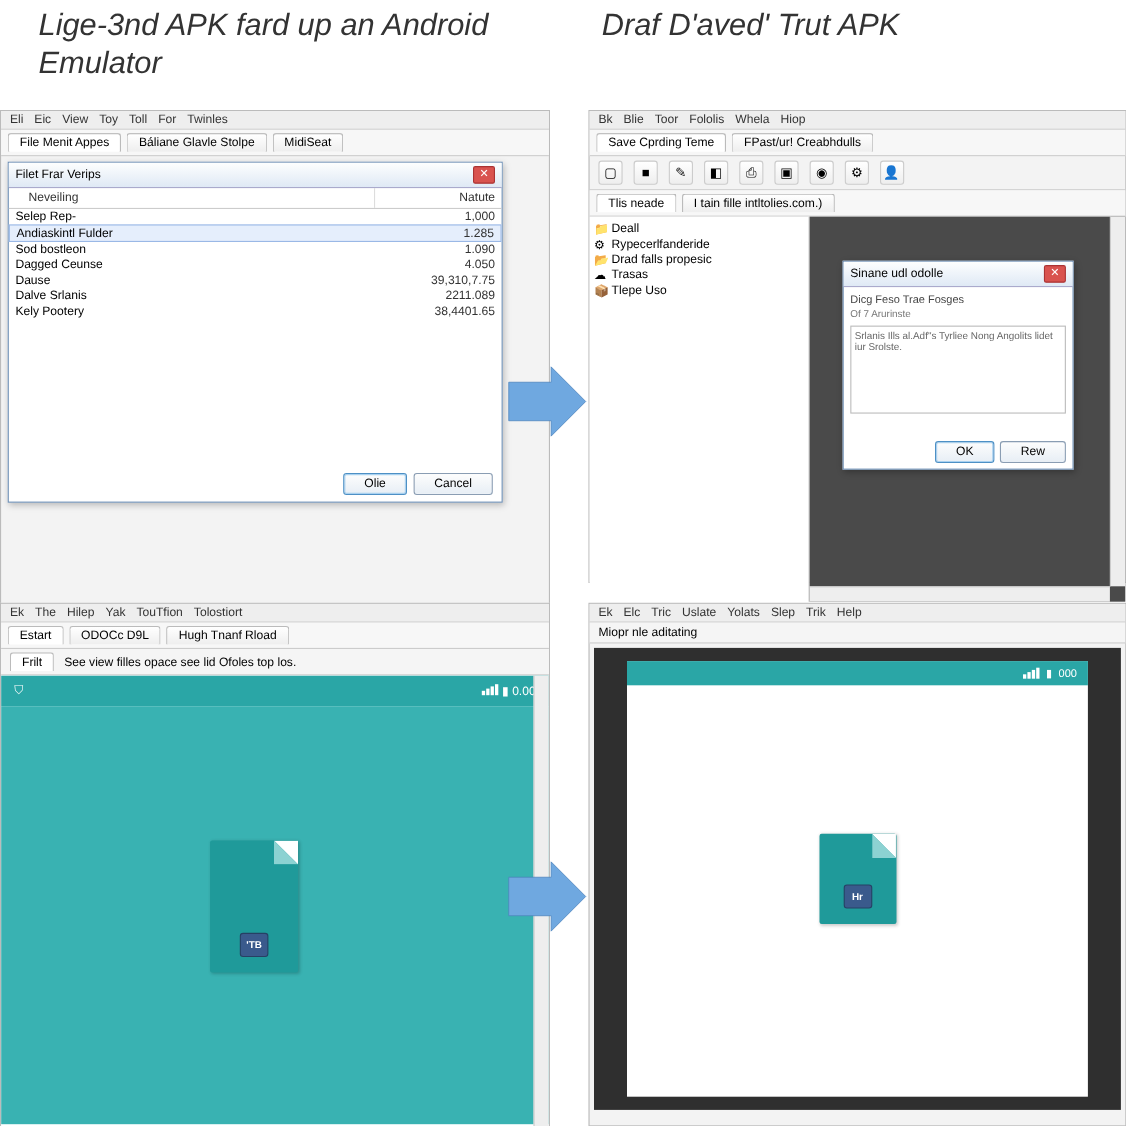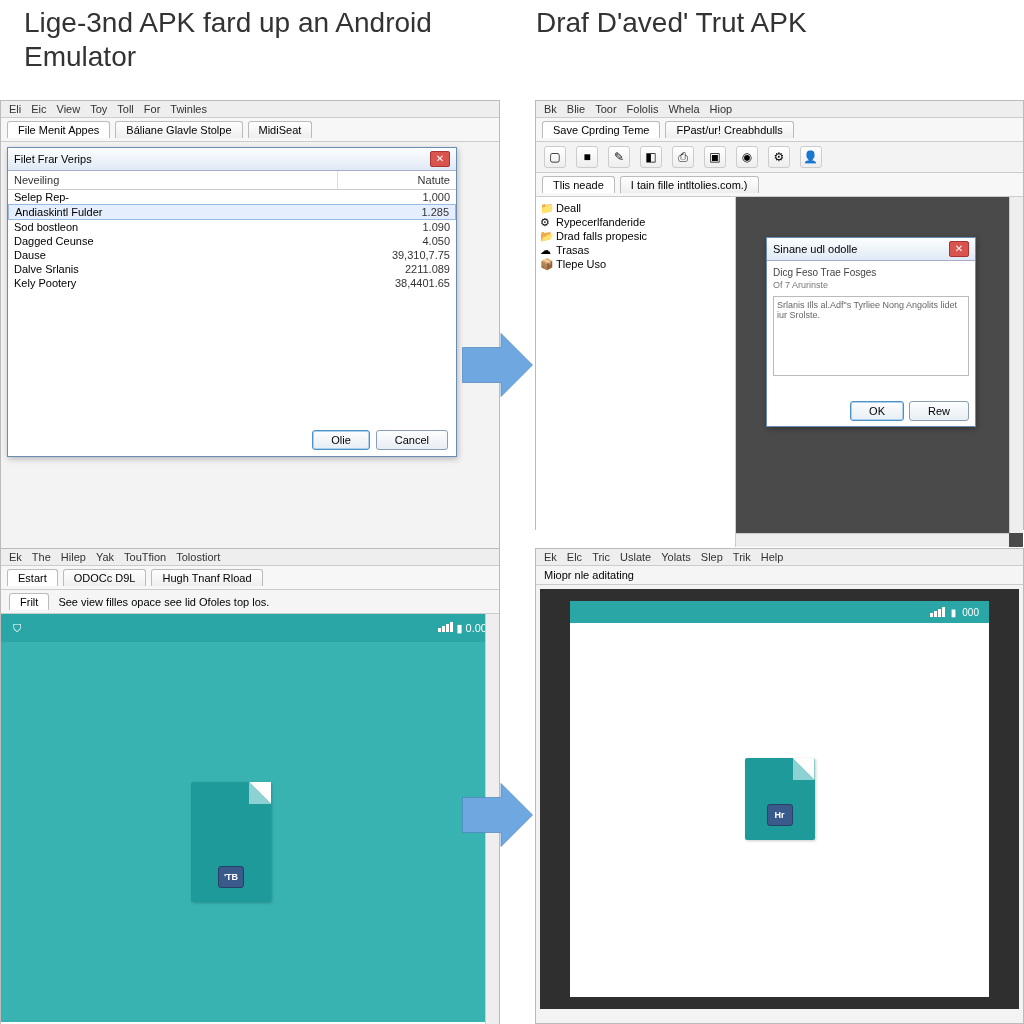--- a/index.html
+++ b/index.html
@@ -1,20 +1,20 @@
 <!DOCTYPE html>
 <html><head>
 <meta charset="utf-8">
 <style>
   * { box-sizing: border-box; margin: 0; padding: 0; font-family: "Segoe UI", Tahoma, sans-serif; }
   body { width: 1024px; height: 1024px; background: #fff; position: relative; overflow: hidden; }
 
   .panel-title { font-size: 28px; color: #333; line-height: 1.2; padding: 6px 10px 2px; }
   .top-titles { display: flex; }
-  .top-titles > div { width: 50%; padding-left: 14px; }
+  .top-titles > div { width: 50%; padding-left: 25px; font-style: italic; }
 
   .quadrant { position: absolute; border: 1px solid #bbb; background: #f3f3f3; }
   .q1 { left: 0; top: 100px; width: 500px; height: 500px; }
   .q2 { left: 535px; top: 100px; width: 489px; height: 430px; }
   .q3 { left: 0; top: 548px; width: 500px; height: 476px; }
   .q4 { left: 535px; top: 548px; width: 489px; height: 476px; }
 
   .arrow { position: absolute; width: 75px; height: 70px; }
   .arrow svg { width: 100%; height: 100%; }
   .arrow1 { left: 460px; top: 330px; }
@@ -24,21 +24,21 @@
   .menubar span { cursor: default; }
   .toolbar { display:flex; gap:3px; padding:3px 6px; border-bottom:1px solid #ccc; background:#f7f7f7; font-size:11px; align-items:center;}
   .tab { display:inline-block; padding:2px 10px; border:1px solid #bbb; border-bottom:none; background:linear-gradient(#fff,#eee); font-size:11px; border-radius:3px 3px 0 0; margin-right:2px;}
   .tab.sel { background:#fff; }
 
   
   .dialog { position:absolute; background:#fff; border:1px solid #6a8cb3; box-shadow:1px 2px 6px rgba(0,0,0,.25); }
   .dlg-title { background:linear-gradient(#fdfefe,#dfe9f5); border-bottom:1px solid #aac; padding:3px 6px; font-size:11px; display:flex; align-items:center; justify-content:space-between; }
   .dlg-title .closebtn { width:20px; height:16px; background:#d9534f; border:1px solid #a33; border-radius:2px; color:#fff; font-size:10px; text-align:center; line-height:14px;}
   .q1 .dialog { left:6px; top:46px; width:450px; height:310px; }
-  .listhdr { display:flex; font-size:11px; border-bottom:1px solid #ccc; color:#333; }
+  .listhdr { display:flex; font-size:11px; border-bottom:1px solid #ccc; color:#333;padding-left:12px; }
   .listhdr > div { padding:3px 6px; }
   .colname { flex:3; border-right:1px solid #ddd; }
   .colval { flex:1; text-align:right; }
   .listbody { font-size:11px; }
   .row { display:flex; padding:1px 6px; }
   .row.sel { background:#e5eefc; border:1px solid #9ab8e6; }
   .row .c1 { flex:3; } .row .c2 { flex:1; text-align:right; color:#333; }
   .dlg-btns { position:absolute; bottom:6px; right:8px; display:flex; gap:6px; }
   .btn { border:1px solid #8a9db3; background:linear-gradient(#fdfdfd,#e7eef5); padding:3px 18px; font-size:11px; border-radius:3px; }
   .btn.primary { border:1px solid #4d90c5; box-shadow:0 0 0 1px #a9d1f0 inset; }
@@ -65,21 +65,21 @@
   
   .statusline { padding:3px 8px; font-size:11px; border-bottom:1px solid #ccc; background:#f5f5f5; }
   .emuframe { position:relative; margin:0; background:#fff; height:410px; overflow:hidden; }
   .q3 .emuframe { background:#fff; }
   .q3 .phone-top { background:#2aa6a6; height:28px; display:flex; align-items:center; justify-content:space-between; padding:0 12px; color:#fff; font-size:11px; }
   .q3 .phone-body { background:#39b2b2; height:380px; position:relative; }
   .apk-icon { position:absolute; width:80px; height:120px; background:#1f9a9a; border-radius:2px; box-shadow:1px 1px 3px rgba(0,0,0,.2); }
   .apk-icon::before { content:""; position:absolute; right:0; top:0; width:22px; height:22px; background:#fff; clip-path:polygon(0 0,100% 100%,100% 0);}
   .apk-icon::after { content:""; position:absolute; right:0; top:0; width:22px; height:22px; background:#8cd2d2; clip-path:polygon(0 0,100% 100%,0 100%);}
   .apk-badge { position:absolute; bottom:14px; left:50%; transform:translateX(-50%); width:26px; height:22px; background:#3a5a8c; border-radius:3px; border:1px solid #274064; display:flex; align-items:center; justify-content:center; font-size:9px; color:#fff; font-weight:bold;}
-  .q3 .apk-icon { left:190px; top:140px; }
+  .q3 .apk-icon { left:190px; top:122px; }
   .q3 .scrolly { position:absolute; right:0; top:0; bottom:0; width:14px; background:#eee; border-left:1px solid #ccc;}
 
   .q4 .canvas4 { background:#2f2f2f; height:420px; margin:4px; position:relative; }
   .q4 .paper { position:absolute; left:30px; top:12px; right:30px; bottom:12px; background:#fff; }
   .q4 .phone-top { position:absolute; left:0; right:0; top:0; height:22px; background:#2aa6a6; display:flex; align-items:center; justify-content:flex-end; gap:6px; padding:0 10px; color:#fff; font-size:10px;}
   .q4 .apk-icon { left:50%; top:50%; transform:translate(-50%,-50%); width:70px; height:82px;}
   .sig { display:inline-flex; gap:1px; align-items:flex-end; } .sig i{width:3px;background:#fff;display:inline-block;} .sig i:nth-child(1){height:4px;}.sig i:nth-child(2){height:6px;}.sig i:nth-child(3){height:8px;}.sig i:nth-child(4){height:10px;}
 </style>
 </head>
 <body>

